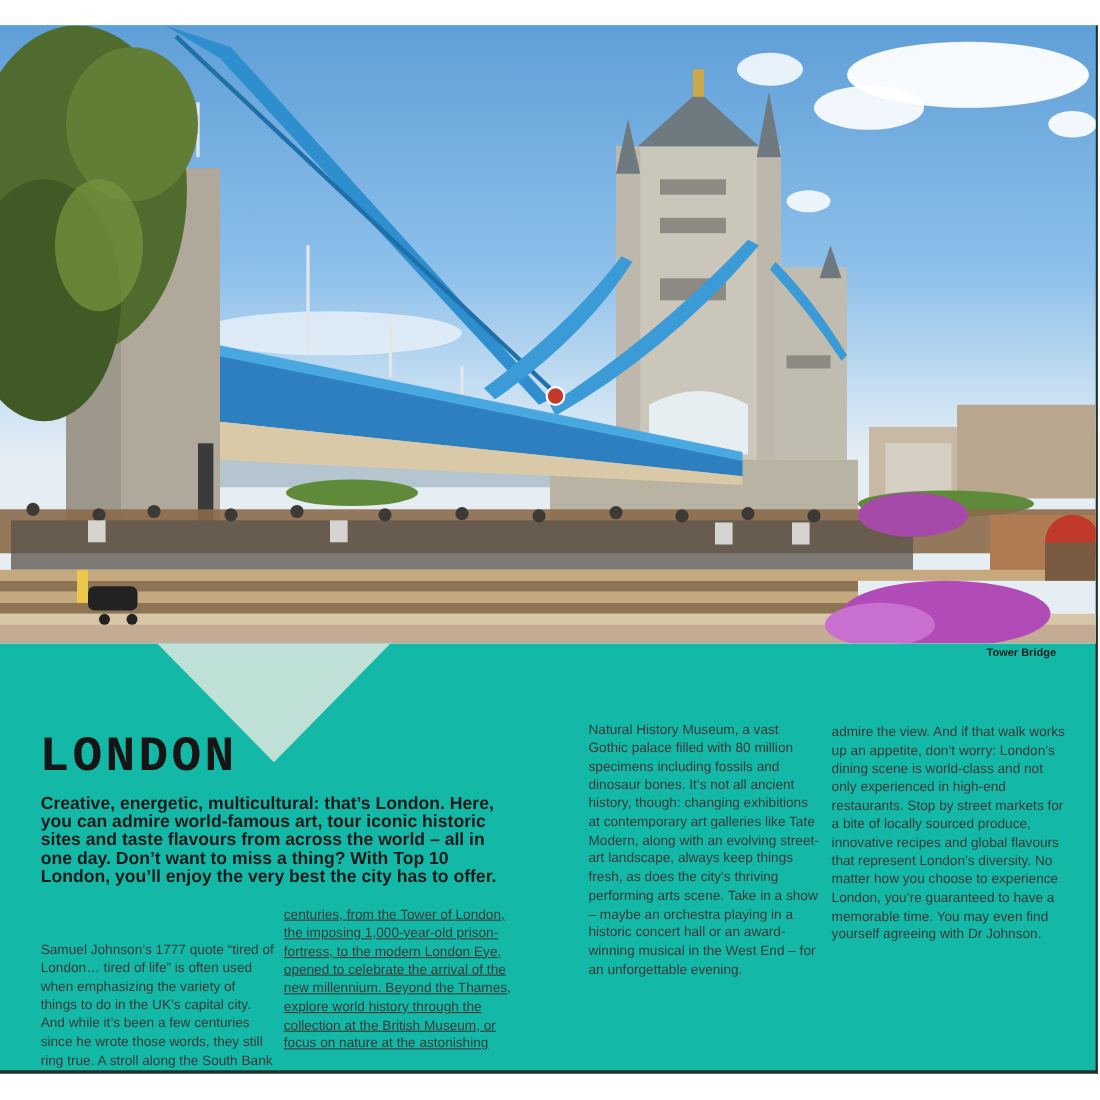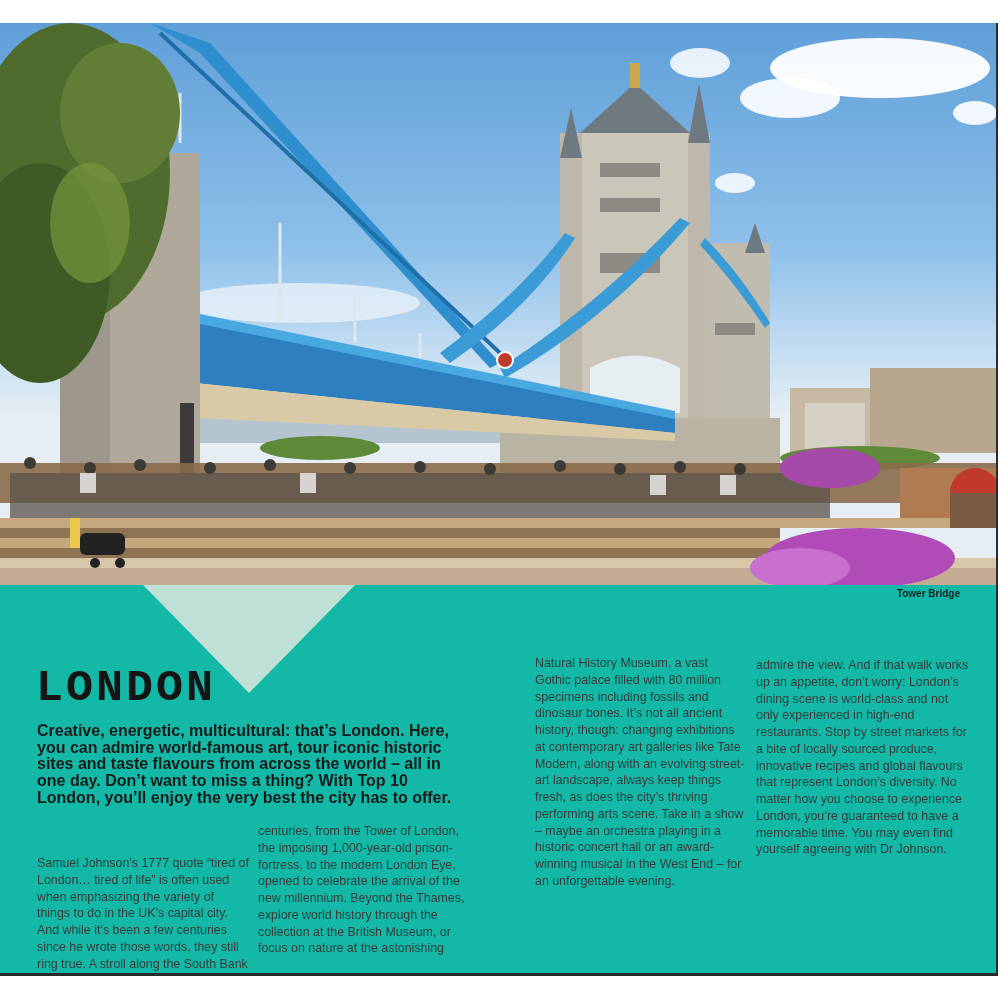--- a/index.html
+++ b/index.html
@@ -26,21 +26,21 @@
             font-size: 45px; font-weight: bold; letter-spacing: 3px; color: #151515; margin-top: 16px; }
   .intro { position: absolute; left: 37px; top: 700px; width: 430px; font-family: "Liberation Sans", sans-serif;
            font-size: 16px; font-weight: bold; line-height: 16.7px; color: #1a1a1a; }
 
   
   .col { position: absolute; font-family: "Liberation Sans", sans-serif; font-size: 12.4px;
          line-height: 16.75px; color: #3a3a3a; }
   .col p { margin: 0; }
   .col p.indent { text-indent: 13px; }
   .col1 { left: 37px; top: 822px; width: 212px; margin-top: 10px; }
-  .col2 { left: 258px; top: 800px; width: 215px; }
+  .col2 { left: 258px; top: 800px; width: 215px; text-decoration: underline; }
   .col3 { left: 535px; top: 617px; width: 212px; margin-top: 15px; }
   .col4 { left: 756px; top: 634px; width: 215px; }
 </style>
 </head>
 <body>
 
 <div class="page">
 
   <div class="photo">
     <svg width="1000" height="562" viewBox="0 0 1000 562">

